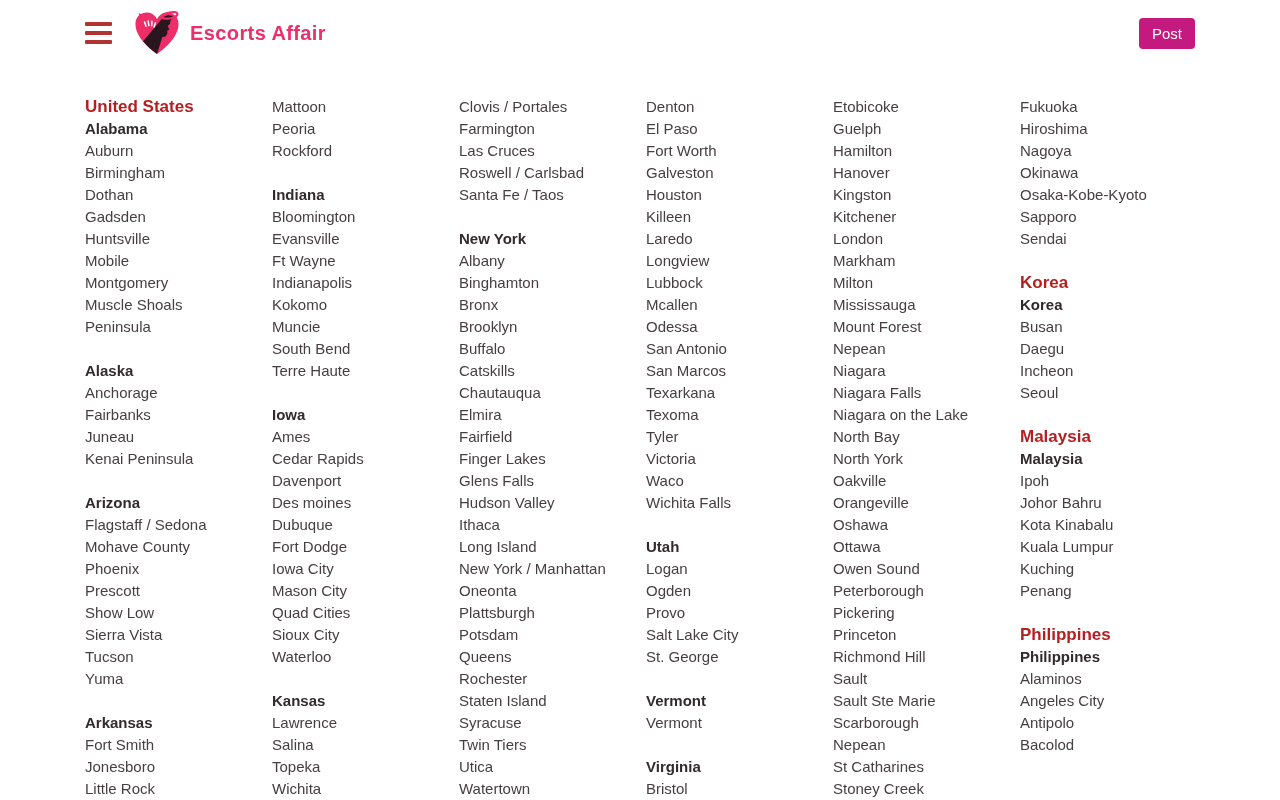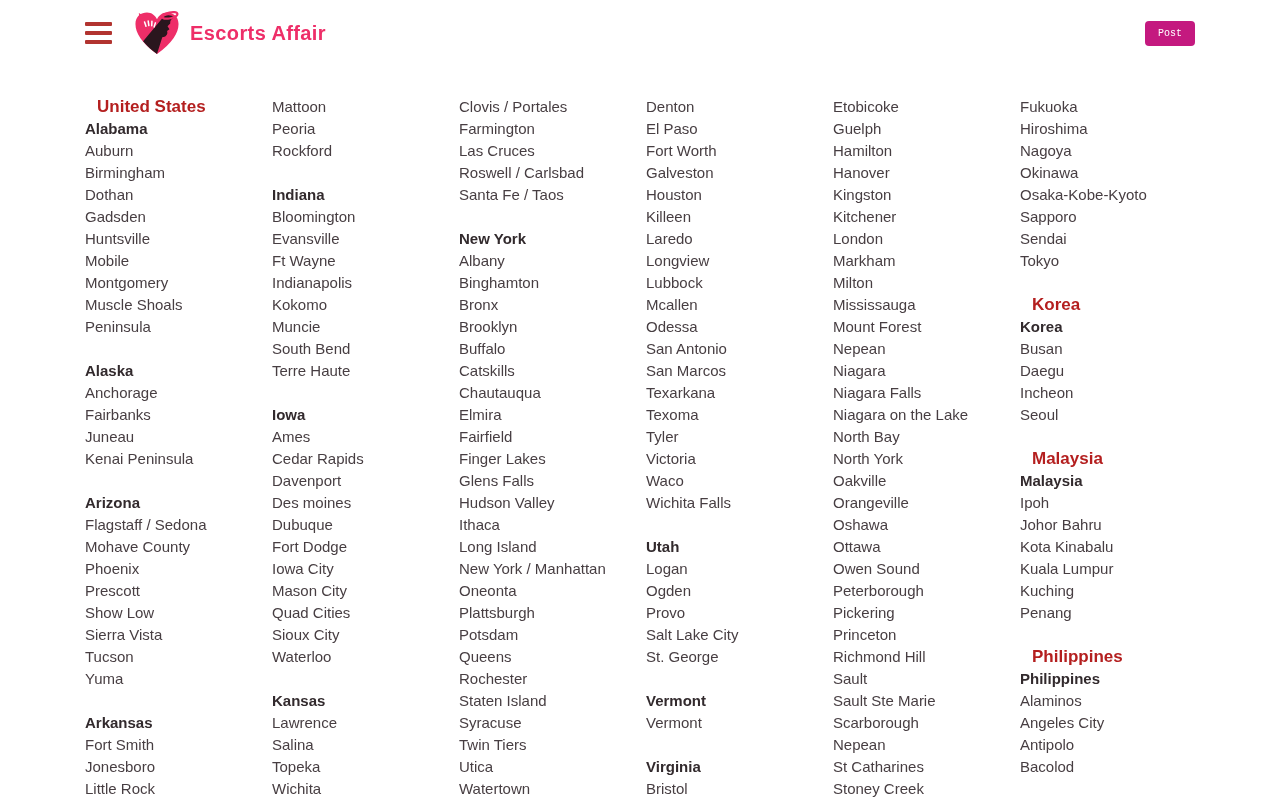--- a/index.html
+++ b/index.html
@@ -7,30 +7,30 @@
               font-family:"Liberation Sans", sans-serif; }
 
   
   .header { display:flex; align-items:center; height:66px; padding:16px 85px; }
   .hamburger { width:27px; display:flex; flex-direction:column; gap:5px; cursor:pointer; padding:2px 0; }
   .hamburger span { display:block; height:4px; background:var(--hamburger,#b23430); border-radius:1px; }
   .logo { display:flex; align-items:center; gap:9px; margin-left:21px; cursor:pointer; }
   .logo svg { display:block; }
   .logo-text { font-size:20px; font-weight:bold; color:var(--brand,#ee2e68); letter-spacing:.4px; }
   .post-btn { margin-left:auto; background:var(--accent,#c4197f); color:#fff; border:none;
-              border-radius:4px; font-size:10px; padding:7px 13px; cursor:pointer;font-family:Liberation Mono, monospace; }
+              border-radius:4px; font-size:15px; padding:7px 13px; cursor:pointer; }
 
   
   .main { padding:30px 0 0 85px; }
   .cols { display:flex; }
   .col { flex:0 0 187px; width:187px; }
   .item { height:22px; line-height:22px; font-size:15px; color:var(--city,#473e42); white-space:nowrap; }
   .item.city { cursor:pointer; }
   .item.state { font-weight:bold; color:var(--state,#322a2d); }
-  .item.country { font-weight:bold; color:var(--country,#b41f1f); font-size:17px;margin-left:12px; }
+  .item.country { font-weight:bold; color:var(--country,#b41f1f); font-size:17px; }
   .item.gap { height:22px; }
 </style>
 </head>
 <body>
 
 <div class="header">
   <div class="hamburger">
     <span></span>
     <span></span>
     <span></span>
@@ -230,21 +230,20 @@
         <div class="item city">Stoney Creek</div>
       </div>
       <div class="col">
         <div class="item city">Fukuoka</div>
         <div class="item city">Hiroshima</div>
         <div class="item city">Nagoya</div>
         <div class="item city">Okinawa</div>
         <div class="item city">Osaka-Kobe-Kyoto</div>
         <div class="item city">Sapporo</div>
         <div class="item city">Sendai</div>
-        <div class="item city">Tokyo</div>
         <div class="item gap"></div>
         <div class="item country">Korea</div>
         <div class="item state">Korea</div>
         <div class="item city">Busan</div>
         <div class="item city">Daegu</div>
         <div class="item city">Incheon</div>
         <div class="item city">Seoul</div>
         <div class="item gap"></div>
         <div class="item country">Malaysia</div>
         <div class="item state">Malaysia</div>

